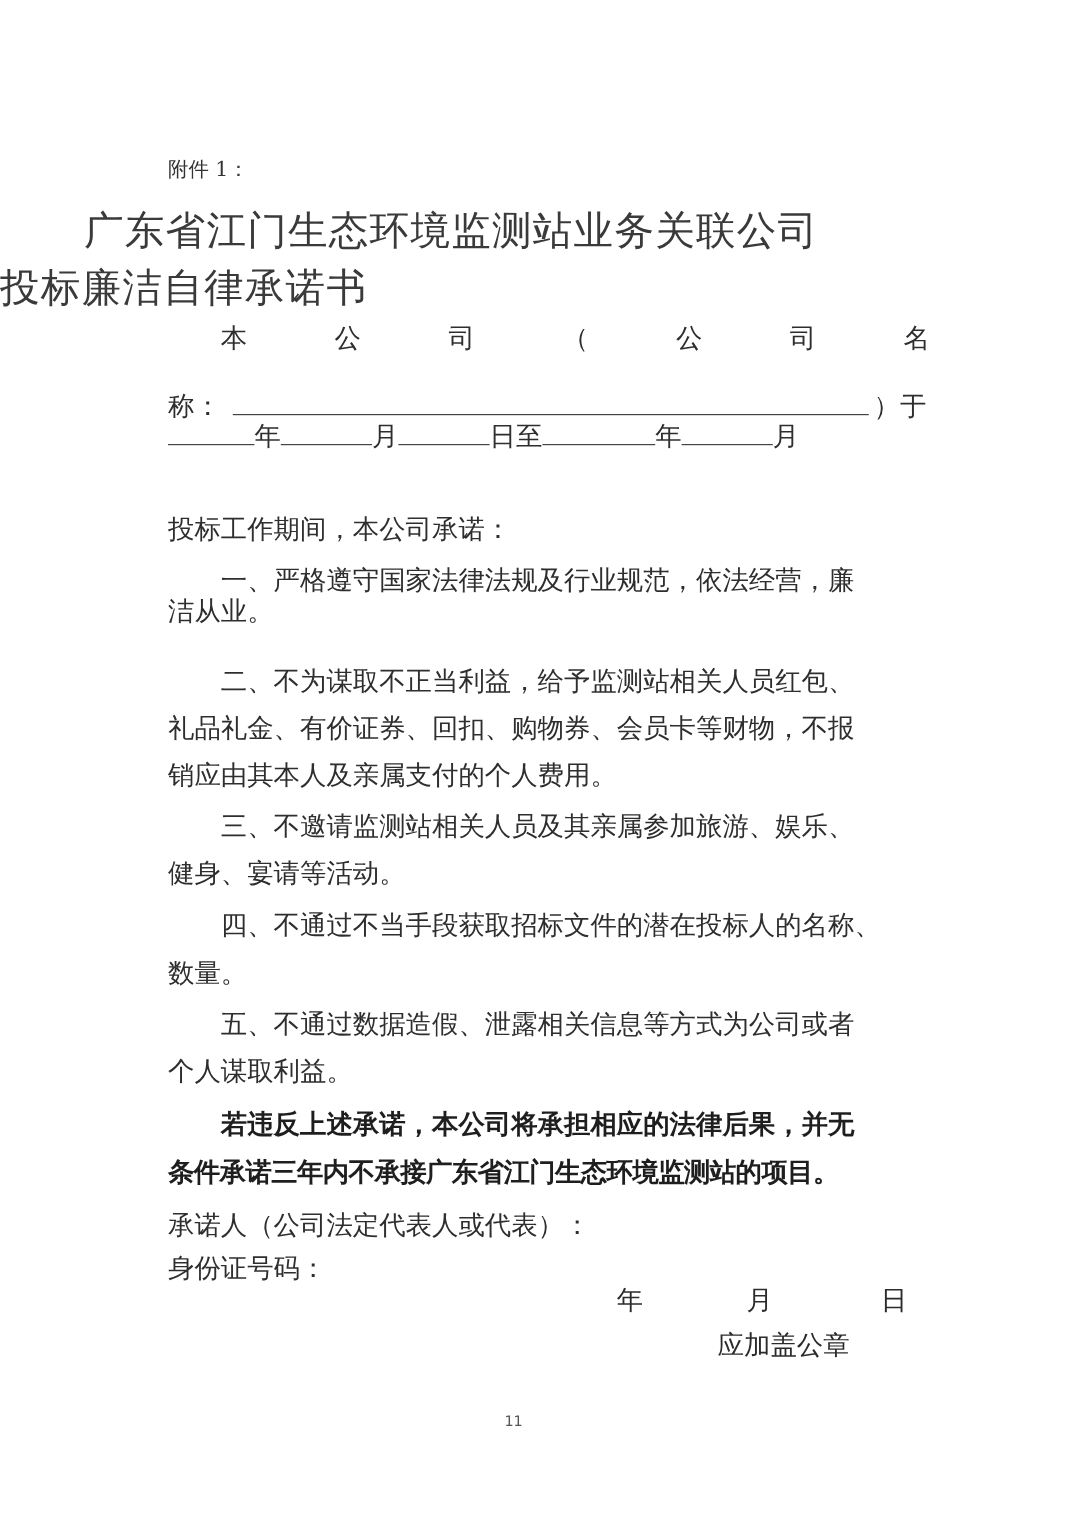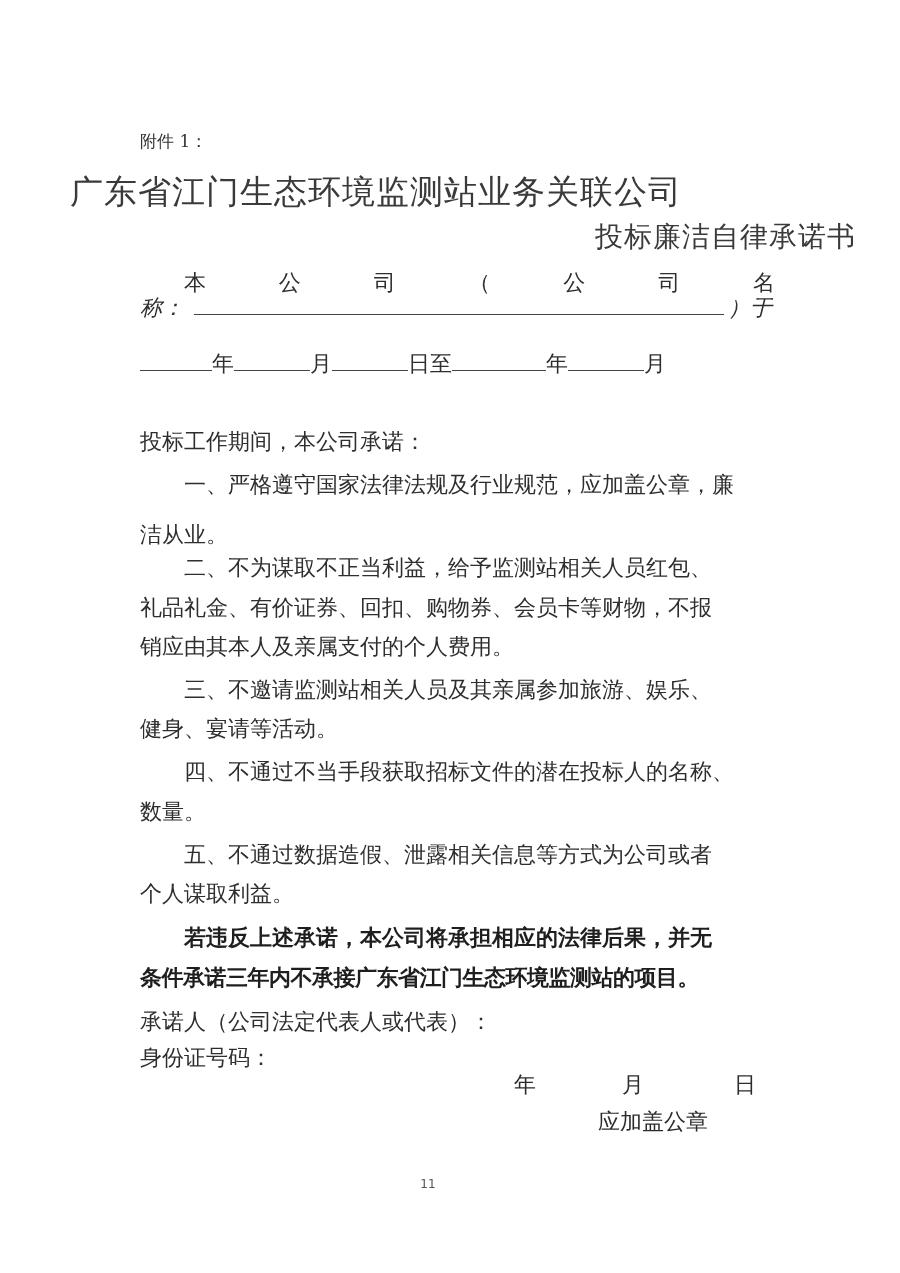--- a/index.html
+++ b/index.html
@@ -6,21 +6,21 @@
     body {
       width: 900px; height: 1273px; background: #ffffff;
       position: relative; overflow: hidden;
       font-family: "DejaVu Serif", "Liberation Serif", serif;
       color: #2b2b2b;
     }
     .page { position: absolute; left: 0; top: 0; width: 900px; height: 1273px; }
     .abs { position: absolute; white-space: nowrap; }
     .attach { left: 140px; top: 130px; font-size: 17px; color: #333; }
     .title1 { left: 0; width: 752px; text-align: center; top: 170px; font-size: 33px; color: #3a3a3a; letter-spacing: 1px; }
-    .title2 { left: 0; width: 856px; text-align: right; top: 218px; font-size: 28px; color: #3a3a3a; letter-spacing: 1px; }
+    .title2 { left: 0; width: 856px; text-align: left; top: 218px; font-size: 33px; color: #3a3a3a; letter-spacing: 1px; }
     .line { position: absolute; left: 140px; width: 635px; font-size: 22px; line-height: 30px; white-space: nowrap; color: #2e2e2e; }
     .spread { display: flex; justify-content: space-between; }
     .u { display: inline-block; border-bottom: 1.5px solid #444; height: 22px; vertical-align: baseline; }
     .bold { font-weight: bold; color: #1e1e1e; }
     .ind { padding-left: 44px; }
     .page-num { left: 0; width: 856px; text-align: center; top: 1177px; font-size: 12px; font-family: "DejaVu Sans", sans-serif; color: #555; }
   </style>
 </head>
 <body>
 
@@ -34,32 +34,32 @@
   <div class="line spread" style="top:268px;">
     <span style="padding-left:44px;">本</span>
     <span>公</span>
     <span>司</span>
     <span>（</span>
     <span>公</span>
     <span>司</span>
     <span>名</span>
   </div>
 
-  <div class="line" style="top:292px;font-style:italic;">
+  <div class="line" style="top:323px;">
     <span>称：</span><span class="u" style="width:530px; margin-left:10px;"></span><span style="margin-left:4px;">）于</span>
   </div>
 
   <div class="line" style="top:348px;">
     <span class="u" style="width:72px;"></span><span>年</span><span class="u" style="width:76px;"></span><span>月</span><span class="u" style="width:76px;"></span><span>日至</span><span class="u" style="width:94px;"></span><span>年</span><span class="u" style="width:76px;"></span><span>月</span>
   </div>
 
   <div class="line" style="top:427px;">投标工作期间，本公司承诺：</div>
 
-  <div class="line ind" style="top:470px;">一、严格遵守国家法律法规及行业规范，应加盖公章，廉</div>
-  <div class="line" style="top:520px;">洁从业。</div>
+  <div class="line ind" style="top:470px;">一、严格遵守国家法律法规及行业规范，依法经营，廉</div>
+  <div class="line" style="top:496px;">洁从业。</div>
 
   <div class="line ind" style="top:553px;font-family:Liberation Serif, serif;">二、不为谋取不正当利益，给予监测站相关人员红包、</div>
   <div class="line" style="top:593px;">礼品礼金、有价证券、回扣、购物券、会员卡等财物，不报</div>
   <div class="line" style="top:632px;">销应由其本人及亲属支付的个人费用。</div>
 
   <div class="line ind" style="top:675px;">三、不邀请监测站相关人员及其亲属参加旅游、娱乐、</div>
   <div class="line" style="top:714px;">健身、宴请等活动。</div>
 
   <div class="line ind" style="top:757px;">四、不通过不当手段获取招标文件的潜在投标人的名称、</div>
   <div class="line" style="top:797px;">数量。</div>

